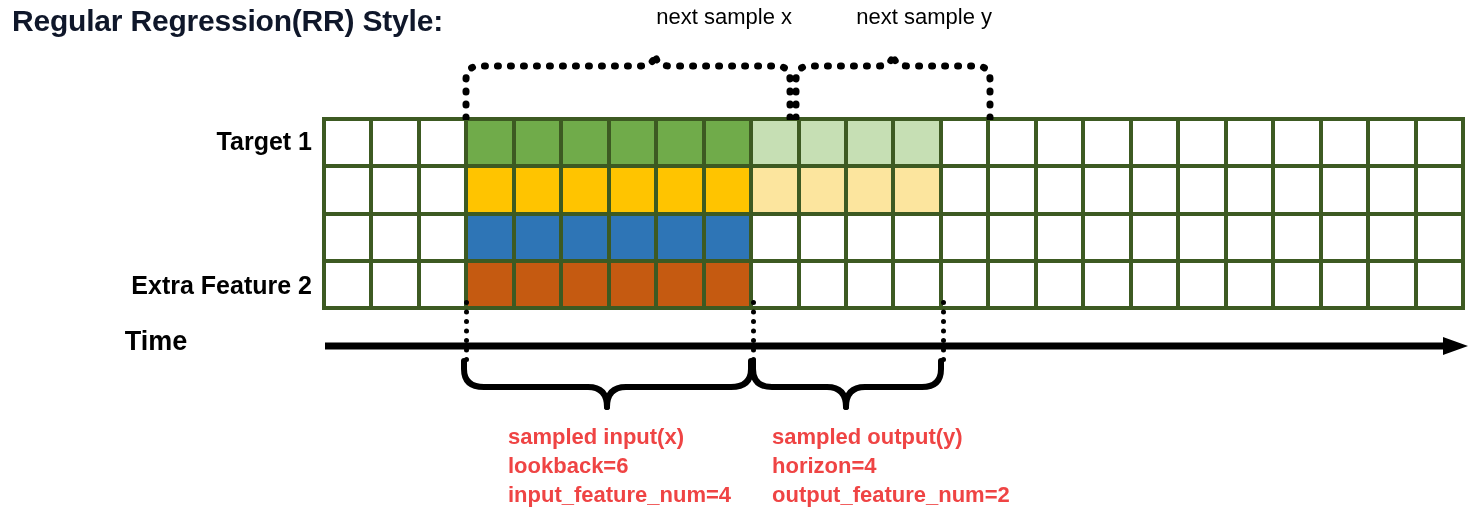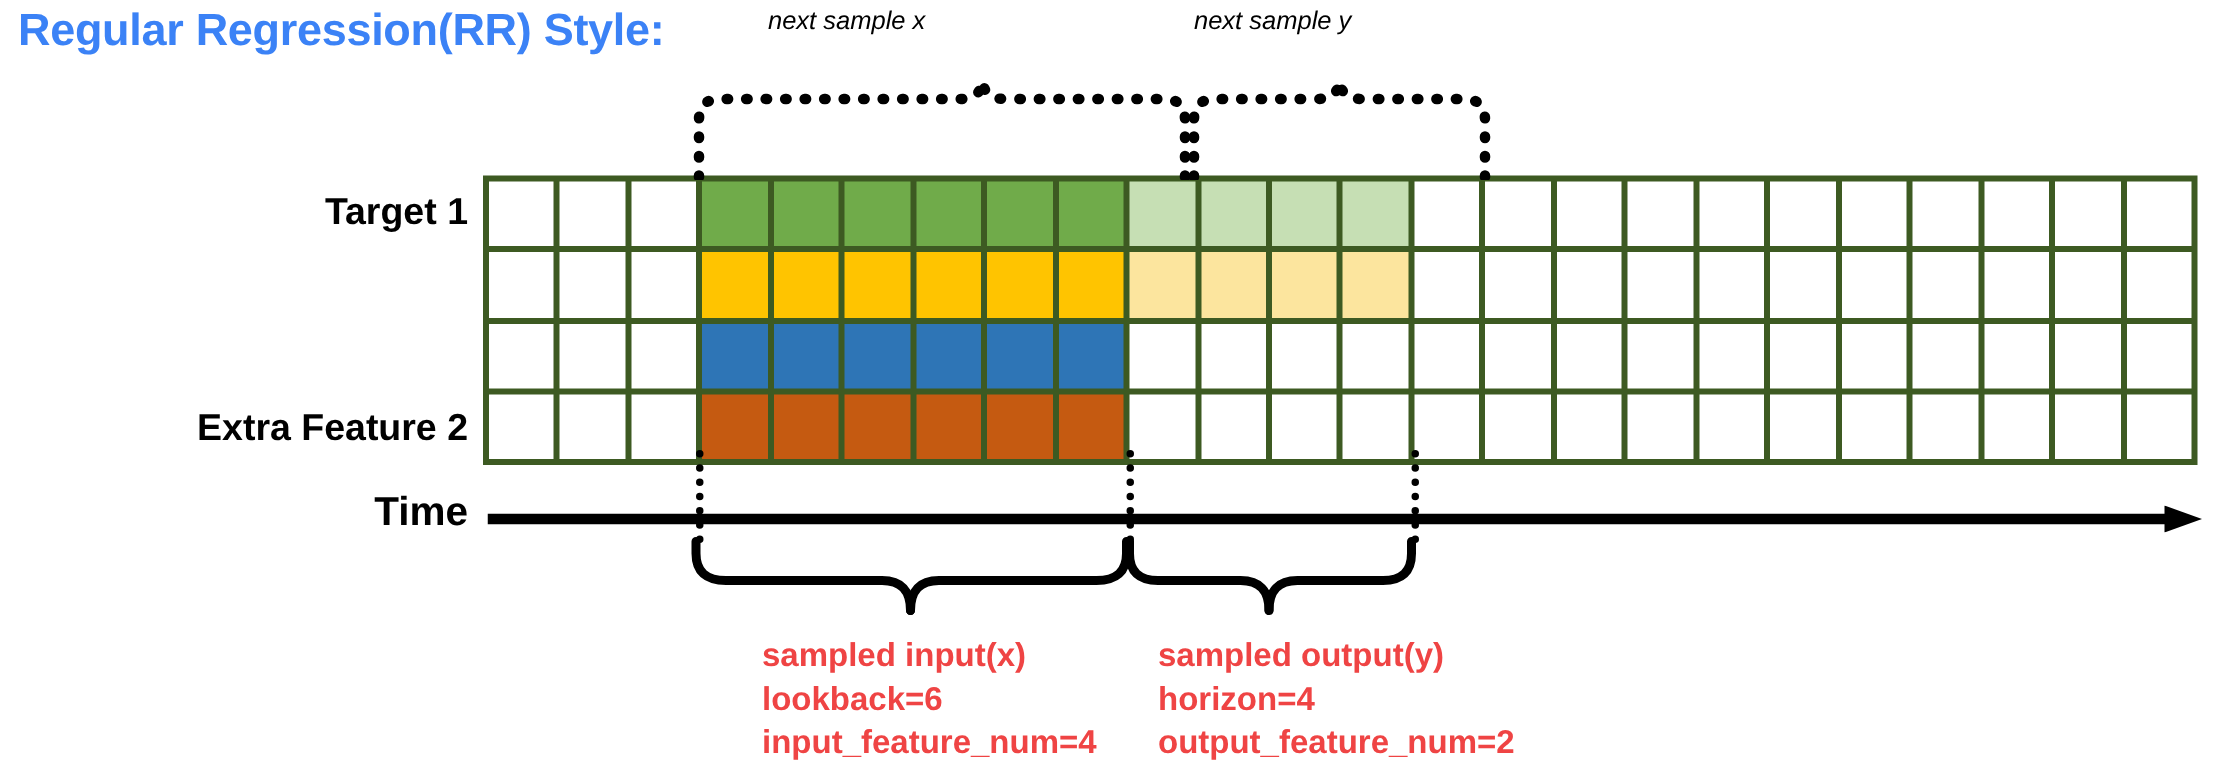--- a/index.html
+++ b/index.html
@@ -10,36 +10,36 @@
     overflow:hidden;
     position:relative;
   }
   #stage{position:absolute;left:0;top:0;width:1476px;height:516px;}
 
   .abs{position:absolute;}
 
   
   #title{
     left:12px;top:4px;
-    font-size:30px;font-weight:700;color:#3b82f6;
+    font-size:30px;font-weight:700;color:#0f172a;
     letter-spacing:-0.2px;white-space:nowrap;
   }
 
   
   .row-label{
     right:0;width:310px;text-align:right;
     font-size:25px;font-weight:700;color:#000;
     white-space:nowrap;
   }
   #labels{left:0;top:117px;width:312px;height:193px;}
   #labels .row-label{position:absolute;height:48px;line-height:48px;}
 
   
   #time-label{
-    left:0;top:326px;width:312px;text-align:right;
+    left:0;top:326px;width:312px;text-align:center;
     font-size:27px;font-weight:700;color:#000;
   }
 
   
   #grid{
     left:322px;top:117px;
     width:1143px;height:193px;
     background:#3d5a22;
     display:grid;
     grid-template-columns:repeat(24,1fr);
@@ -64,22 +64,22 @@
   .vguide{
     width:0;border-left:5px dotted #000;
   }
 
   
   #top-braces{left:0;top:0;width:1476px;height:120px;}
   #bottom-braces{left:0;top:355px;width:1476px;height:60px;}
 
   
   .top-cap{
-    font-size:17px;font-style:italic;color:#000;
-    white-space:nowrap;text-align:left;
+    font-size:22px;color:#000;
+    white-space:nowrap;text-align:right;
   }
   #cap-x{left:512px;top:4px;width:280px;}
   #cap-y{left:796px;top:4px;width:196px;}
 
   
   .bot-cap{
     font-size:22px;font-weight:600;color:#ef4444;
     white-space:nowrap;line-height:1.32;
   }
   #cap-input{left:508px;top:422px;}

